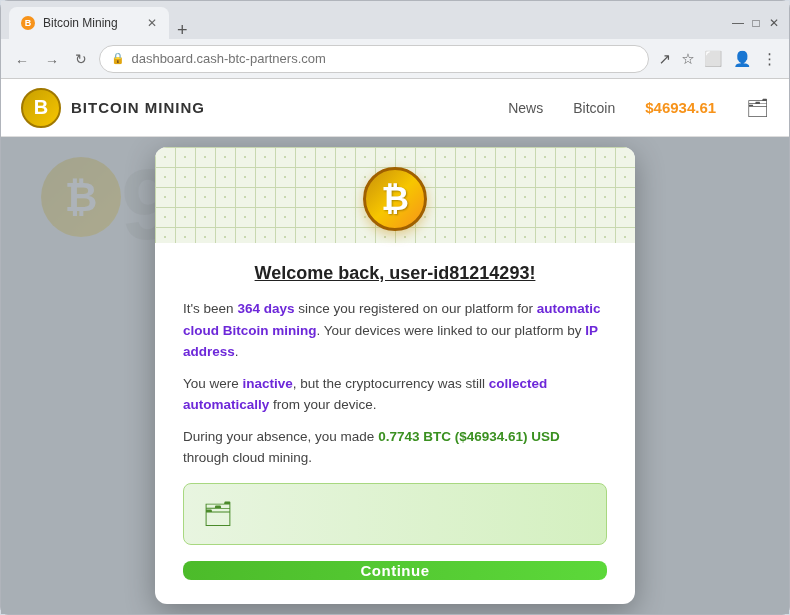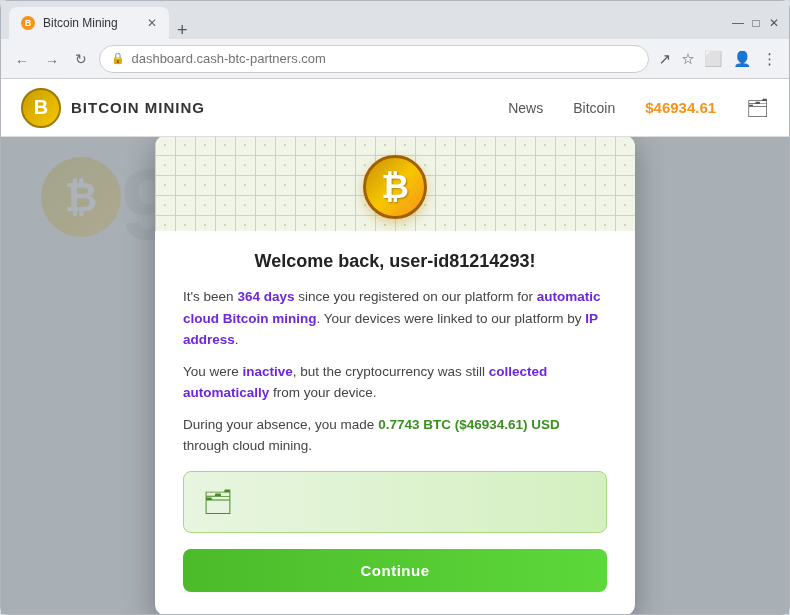--- a/index.html
+++ b/index.html
@@ -332,20 +332,21 @@
     .modal-body {
       padding: 20px 28px 24px 28px;
     }
 
     .modal-title {
       font-size: 18px;
       font-weight: bold;
       color: #222;
       text-align: center;
       margin-bottom: 14px;
+      text-decoration: underline;
     }
 
     .modal-text {
       font-size: 13.5px;
       color: #444;
       line-height: 1.6;
       margin-bottom: 10px;
     }
 
     .modal-text strong {
@@ -390,21 +391,21 @@
       font-weight: bold;
       color: #222;
     }
 
     .continue-btn {
       width: 100%;
       background: linear-gradient(90deg, #4cbb2a, #5cd83a);
       color: white;
       border: none;
       border-radius: 8px;
-      padding: 13px;
+      padding: 1px;
       font-size: 15px;
       font-weight: bold;
       cursor: pointer;
       text-align: center;
       letter-spacing: 0.5px;
     }
 
     .highlight-green {
       color: #3a9020;
       font-weight: bold;

